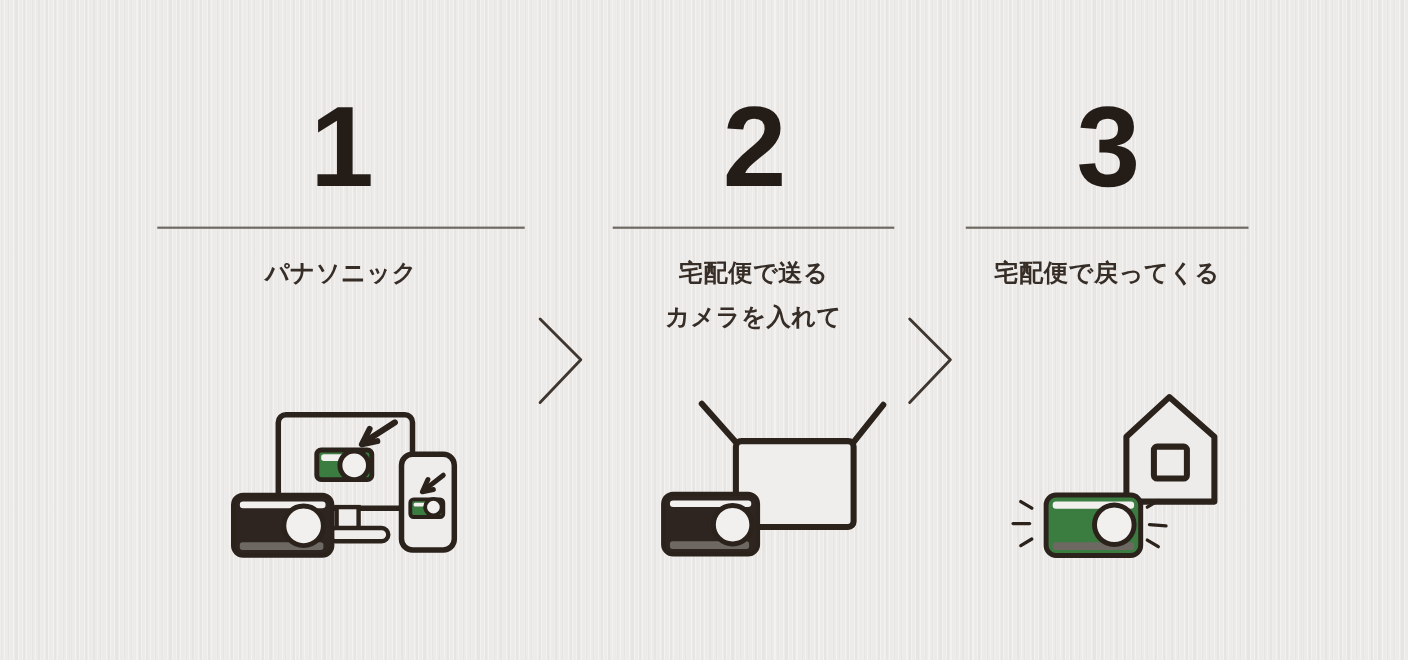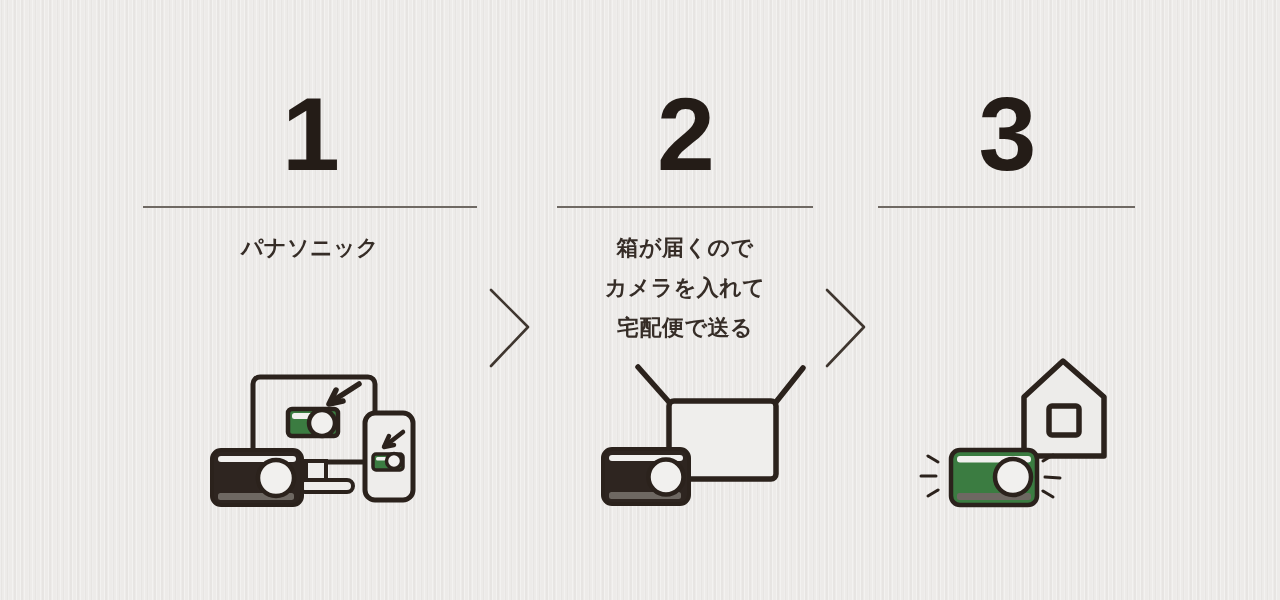--- a/index.html
+++ b/index.html
@@ -45,30 +45,30 @@
     <div class="rule"></div>
     <div class="desc">
       <div>パナソニック</div>
     </div>
   </section>
 
   <section class="step step-2">
     <div class="num">2</div>
     <div class="rule"></div>
     <div class="desc">
-      <div>箱が届くので</div>
+      <div>宅配便で送る</div>
       <div>カメラを入れて</div>
-      <div>宅配便で送る</div>
     </div>
   </section>
 
   <section class="step step-3">
     <div class="num">3</div>
     <div class="rule"></div>
     <div class="desc">
+      <div>宅配便で戻ってくる</div>
     </div>
   </section>
 
   <svg class="chevron chev-1" width="42" height="80" viewBox="0 0 42 80">
     <polyline points="2,2 39,39 2,78" fill="none" stroke="#3f362f" stroke-width="2.6" stroke-linecap="round" stroke-linejoin="round"></polyline>
   </svg>
   <svg class="chevron chev-2" width="42" height="80" viewBox="0 0 42 80">
     <polyline points="2,2 39,39 2,78" fill="none" stroke="#3f362f" stroke-width="2.6" stroke-linecap="round" stroke-linejoin="round"></polyline>
   </svg>
 

